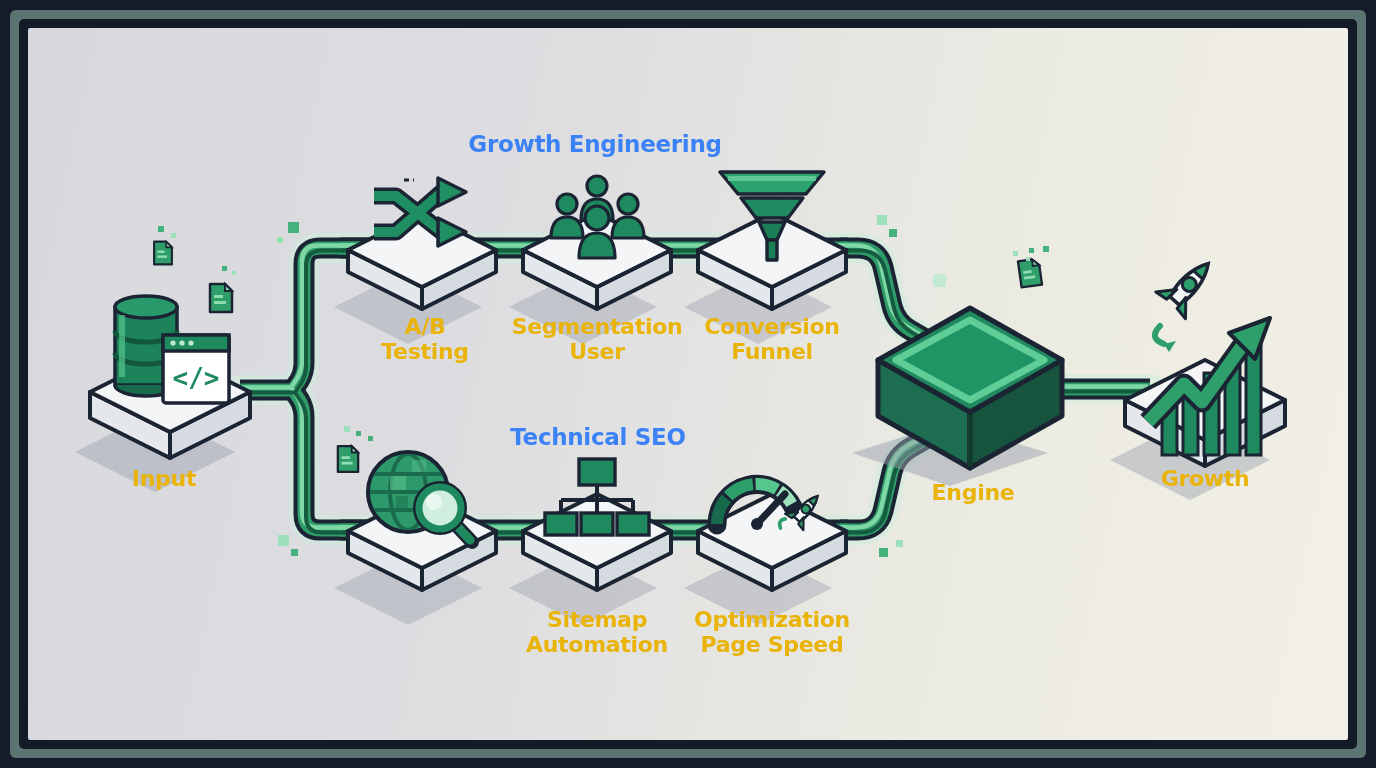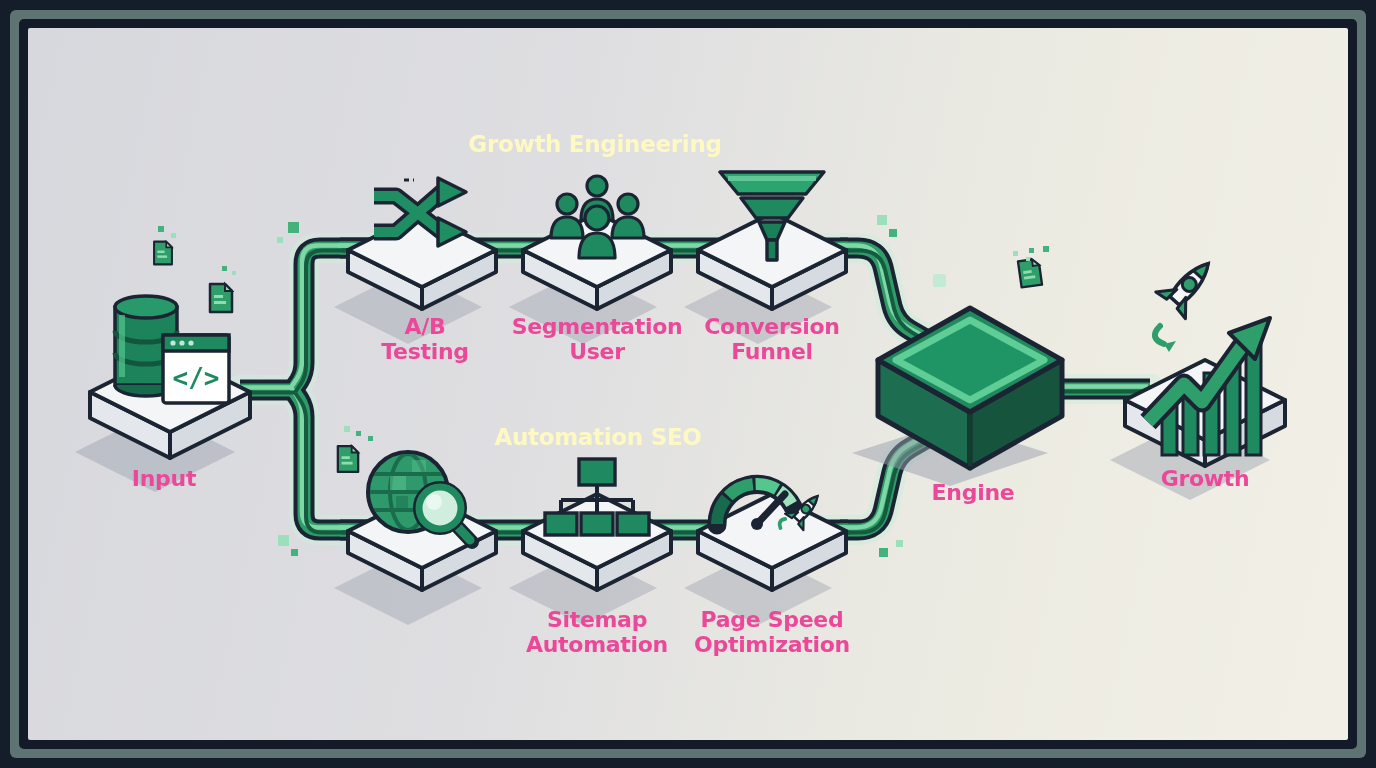--- a/index.html
+++ b/index.html
@@ -4,22 +4,22 @@
 <style>
   *{box-sizing:border-box;margin:0;padding:0}
   body{width:1376px;height:768px;font-family:"DejaVu Sans",sans-serif;background:#151d2b;position:relative;overflow:hidden}
   .frame{position:absolute;inset:0;background:#151d2b;border-radius:10px}
   .frame-mid{position:absolute;inset:10px;background:#5d7472;border-radius:6px}
   .frame-inner{position:absolute;inset:19px;background:#141b28;border-radius:5px}
   .stage{position:absolute;inset:28px;background:linear-gradient(102deg,#d7d8dd 0%,#dedee1 38%,#ecebe2 72%,#f2f0e6 100%);border-radius:2px;overflow:hidden}
   .scene{position:absolute;inset:0}
   .scene > *{position:absolute}
   svg{overflow:visible;display:block}
-  .label{position:absolute;text-align:center;color:#ec4899;font-weight:700;font-size:22px;line-height:25px;letter-spacing:-0.3px}
-  .title{position:absolute;text-align:center;color:#fef9c3;font-weight:700;font-size:23px;letter-spacing:-0.3px}
+  .label{position:absolute;text-align:center;color:#eab308;font-weight:700;font-size:22px;line-height:25px;letter-spacing:-0.3px}
+  .title{position:absolute;text-align:center;color:#3b82f6;font-weight:700;font-size:23px;letter-spacing:-0.3px}
   .sparkle{position:absolute;background:#44b27c}
   .sparkle.light{background:#9be0bb}
   .sparkle.pale{background:#c2ead4}
 </style>
 </head>
 <body>
 
 <div class="frame">
   <div class="frame-mid"></div>
   <div class="frame-inner"></div>
@@ -275,22 +275,22 @@
         <g transform="translate(100,58) rotate(42) scale(0.62)">
           <path d="M0,-30 C9,-16 11,4 6,20 L-6,20 C-11,4 -9,-16 0,-30 Z" fill="#f6f8f8" stroke="#1b2433" stroke-width="4"></path>
           <path d="M0,-30 C3,-25 5,-21 6,-15 L-6,-15 C-5,-21 -3,-25 0,-30 Z" fill="#2e9e6b" stroke="#1b2433" stroke-width="3.4"></path>
           <circle cx="0" cy="-2" r="7" fill="#2e9e6b" stroke="#1b2433" stroke-width="3.4"></circle>
           <path d="M-6,10 L-20,26 L-7,24 Z" fill="#2e9e6b" stroke="#1b2433" stroke-width="3.4" stroke-linejoin="round"></path>
           <path d="M6,10 L20,26 L7,24 Z" fill="#2e9e6b" stroke="#1b2433" stroke-width="3.4" stroke-linejoin="round"></path>
           <path d="M-14,32 Q-22,42 -10,48" fill="none" stroke="#2e9e6b" stroke-width="6" stroke-linecap="round"></path>
         </g>
       </svg>
       <div class="label" style="left:662px;top:607px;width:220px">
+        <div>Optimization</div>
         <div>Page Speed</div>
-        <div>Optimization</div>
       </div>
     </div>
 
     <div style="left:0;top:0">
       <svg width="200" height="175" viewBox="0 0 200 175" style="position:absolute;left:870px;top:300px">
         <polygon points="80,122 178,153 80,186 -18,153" fill="#9aa0ae" opacity="0.5"></polygon>
         <polygon points="8,60 100,112 100,168 8,116" fill="#1d6e50" stroke="#1b2433" stroke-width="5" stroke-linejoin="round"></polygon>
         <polygon points="192,60 100,112 100,168 192,116" fill="#17543e" stroke="#1b2433" stroke-width="5" stroke-linejoin="round"></polygon>
         <line x1="100" y1="114" x2="100" y2="166" stroke="#123c2d" stroke-width="4"></line>
         <polygon points="100,8 192,60 100,112 8,60" fill="#21895f" stroke="#1b2433" stroke-width="5" stroke-linejoin="round"></polygon>
@@ -328,16 +328,16 @@
         <g>
           <path d="M28 182 L64 144 L82 162 L122 106" fill="none" stroke="#1b2433" stroke-width="21" stroke-linejoin="round"></path>
           <path d="M28 182 L64 144 L82 162 L122 106" fill="none" stroke="#2e9e6b" stroke-width="13" stroke-linejoin="round"></path>
           <polygon points="150,78 135,119 109,93" fill="#2e9e6b" stroke="#1b2433" stroke-width="4" stroke-linejoin="round"></polygon>
         </g>
       </svg>
       <div class="label" style="left:1125px;top:466px;width:160px">Growth</div>
     </div>
 
     <div class="title" style="left:395px;top:131px;width:400px">Growth Engineering</div>
-    <div class="title" style="left:398px;top:424px;width:400px">Automation SEO</div>
+    <div class="title" style="left:398px;top:424px;width:400px">Technical SEO</div>
 
   </div>
 </div>
 
 </body></html>

